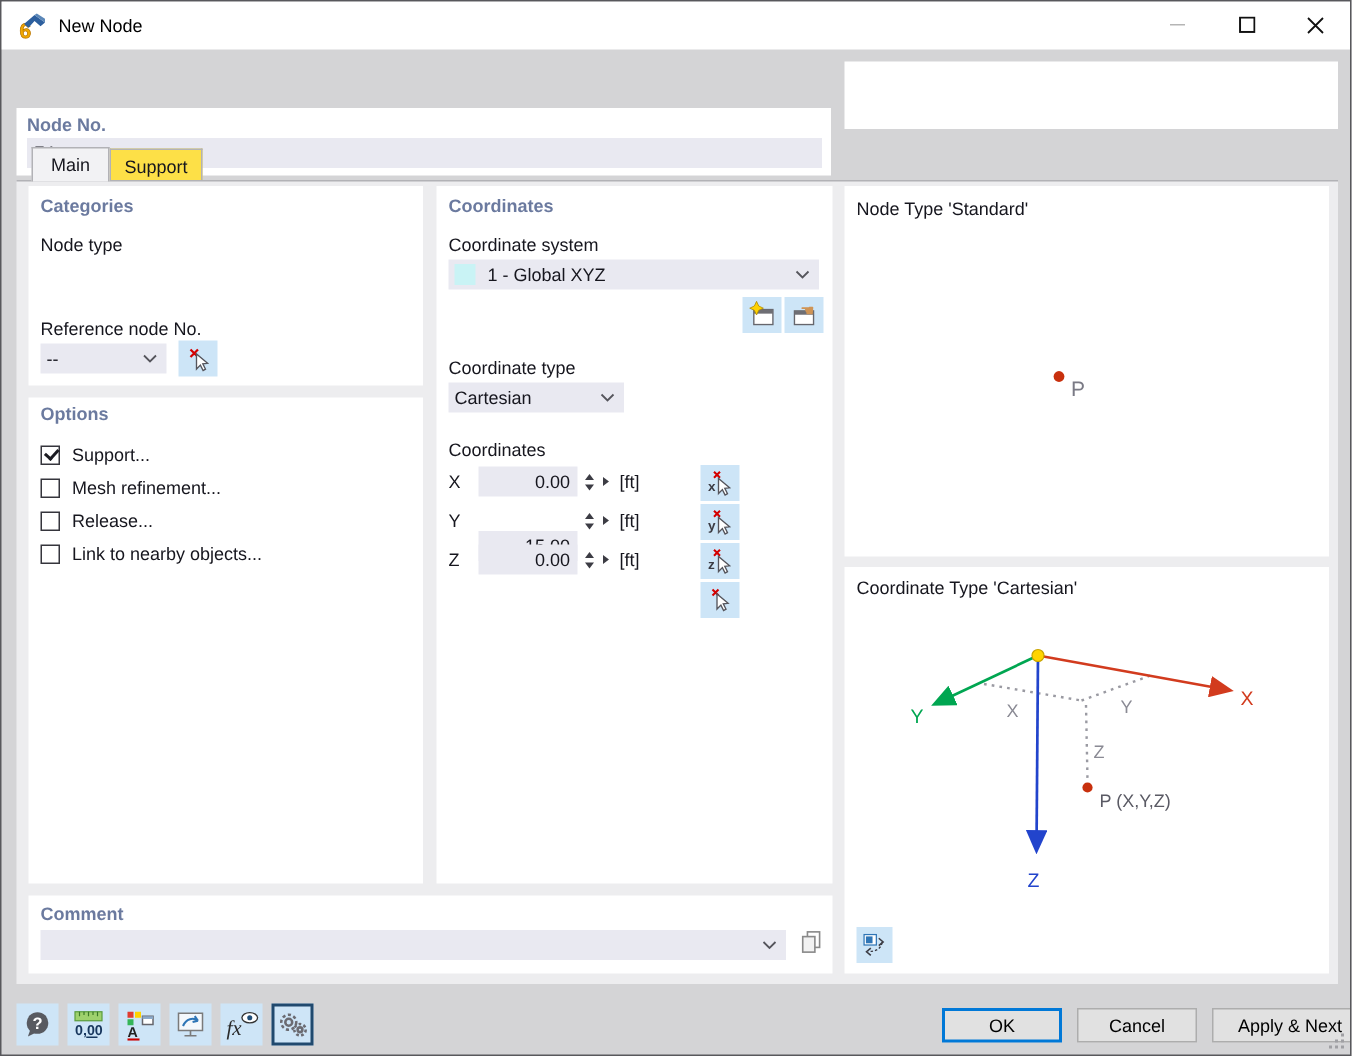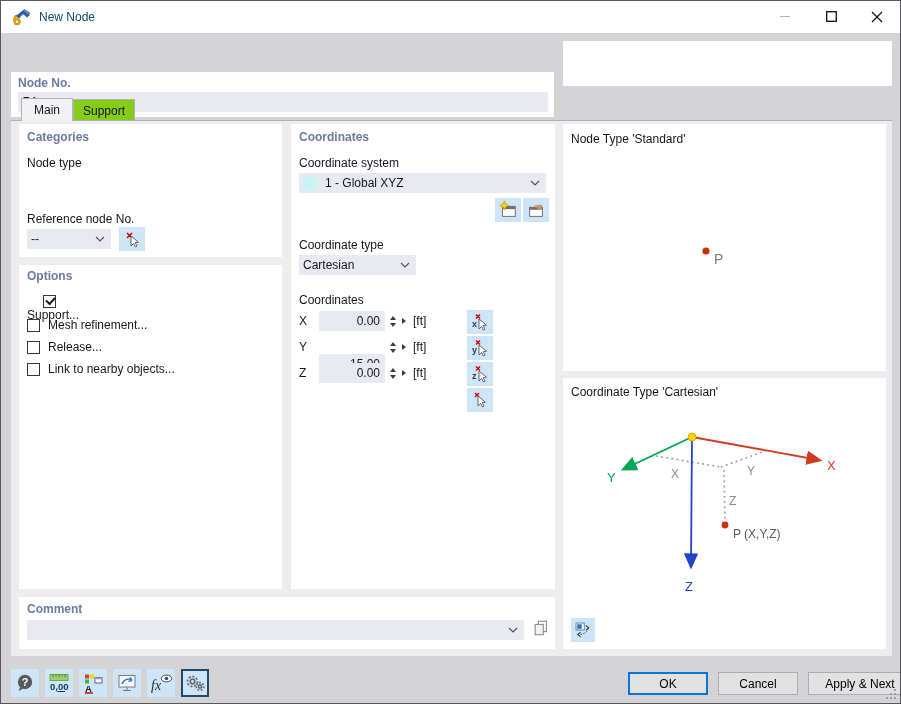--- a/index.html
+++ b/index.html
@@ -6,21 +6,21 @@
   *{box-sizing:border-box;}
   .dialog{
     position:relative;width:901px;height:704px;
     background:#d4d4d6;border:1px solid #58585c;
     font-family:"Liberation Sans","DejaVu Sans",sans-serif;
     font-size:12px;color:#16161e;overflow:hidden;
   }
   
   .titlebar{position:absolute;left:0;top:0;width:100%;height:32px;background:#ffffff;display:flex;align-items:center;}
   .titlebar .logo{margin-left:11px;width:19px;height:19px;}
-  .titlebar .title{margin-left:8px;font-size:12px;color:#0c4a6e;}
+  .titlebar .title{margin-left:8px;font-size:12px;color:#000000;}
   .winbtns{position:absolute;right:0;top:0;display:flex;height:31px;}
   .winbtn{width:46px;height:31px;display:flex;align-items:center;justify-content:center;background:transparent;}
   
   .panel{position:absolute;background:#ffffff;}
   .hdr{position:absolute;font-weight:bold;color:var(--header-text,#6b7a9f);}
   .lbl{position:absolute;color:#16161e;}
   .combo{position:absolute;background:var(--field-bg,#e9e9f1);display:flex;align-items:center;height:20px;padding:0 6px 0 4px;cursor:default;}
   .combo .swatch{width:14px;height:14px;background:#c9f3f5;margin-right:8px;flex:none;}
   .combo .ctext{flex:1;white-space:nowrap;overflow:hidden;}
   .combo .chev{flex:none;margin-left:6px;}
@@ -29,21 +29,21 @@
   .toolbtn{position:absolute;width:28px;height:28px;background:#cee5f7;border:none;padding:0;display:flex;align-items:center;justify-content:center;}
   .toolbtn.active{border:2px solid #20496e;}
   .btn{position:absolute;height:23px;background:#e1e1e1;border:1px solid #adadad;font-family:inherit;font-size:12px;color:#000;padding:0;}
   .btn.default{border:2px solid var(--accent,#0078d7);}
   .spin{display:flex;flex-direction:column;justify-content:center;gap:3px;position:absolute;width:10px;height:20px;align-items:center;}
   .tri-up{width:0;height:0;border-left:3.5px solid transparent;border-right:3.5px solid transparent;border-bottom:4.5px solid #3c3c44;}
   .tri-down{width:0;height:0;border-left:3.5px solid transparent;border-right:3.5px solid transparent;border-top:4.5px solid #3c3c44;}
   .tri-right{position:absolute;width:0;height:0;border-top:3.5px solid transparent;border-bottom:3.5px solid transparent;border-left:4.5px solid #3c3c44;}
   
   .tabpage{position:absolute;left:10px;top:119px;width:881px;height:536px;background:#ededef;border-top:1px solid #b2b2b6;}
-  .tab{position:absolute;display:flex;align-items:center;justify-content:center;background:#84cc16;border:1px solid #b2b2b6;border-bottom:none;cursor:default;}
+  .tab{position:absolute;display:flex;align-items:center;justify-content:center;background:#fde047;border:1px solid #b2b2b6;border-bottom:none;cursor:default;}
   .tab.active{background:#f2f2f4;z-index:3;text-align:center;}
   
   .checkrow{position:absolute;display:flex;align-items:center;height:16px;cursor:default;}
   .checkbox{width:13px;height:13px;background:#fff;border:1px solid #35353c;margin-right:8px;position:relative;flex:none;}
   .checkrow.checked .checkbox::after{
     content:"";position:absolute;left:2px;top:1px;width:7px;height:4px;
     border-left:2px solid #1b1b22;border-bottom:2px solid #1b1b22;transform:rotate(-48deg);
   }
   .grip{position:absolute;right:3px;bottom:3px;}
 </style>
@@ -108,21 +108,21 @@
     <button class="pickbtn" style="left:100px;top:103px;">
       <svg width="18" height="18" viewBox="0 0 18 18">
         <path d="M4 3 L9 8 M9 3 L4 8" stroke="#d40000" stroke-width="1.5"></path>
         <polygon points="8,6 8,16 10.6,13.4 12.4,17 14,16.1 12.2,12.6 15.4,12.2" fill="#fff" stroke="#55555c" stroke-width="0.9"></polygon>
       </svg>
     </button>
   </div>
 
   <div class="panel" style="left:18px;top:264px;width:263px;height:324px;">
     <div class="hdr" style="left:8px;top:4px;">Options</div>
-    <div class="checkrow checked" style="left:8px;top:30px;flex-direction:column;">
+    <div class="checkrow checked" style="left:8px;top:30px;">
       <span class="checkbox"></span>
       <span>Support...</span>
     </div>
     <div class="checkrow" style="left:8px;top:52px;">
       <span class="checkbox"></span>
       <span>Mesh refinement...</span>
     </div>
     <div class="checkrow" style="left:8px;top:74px;">
       <span class="checkbox"></span>
       <span>Release...</span>

